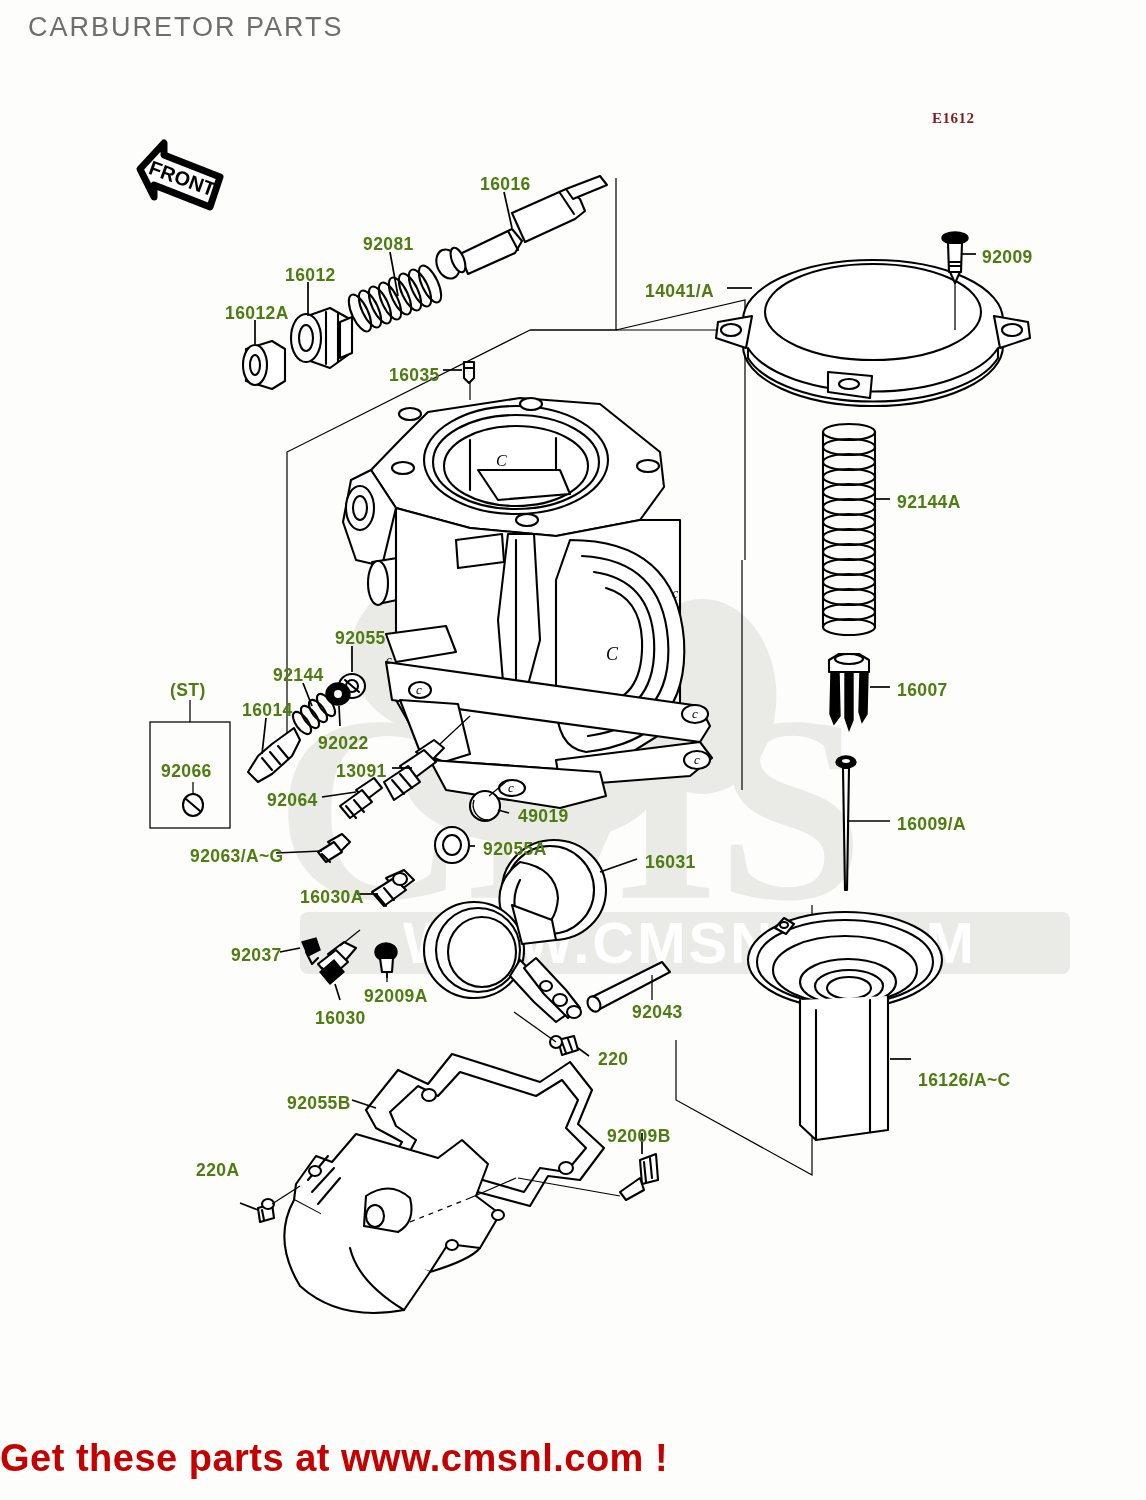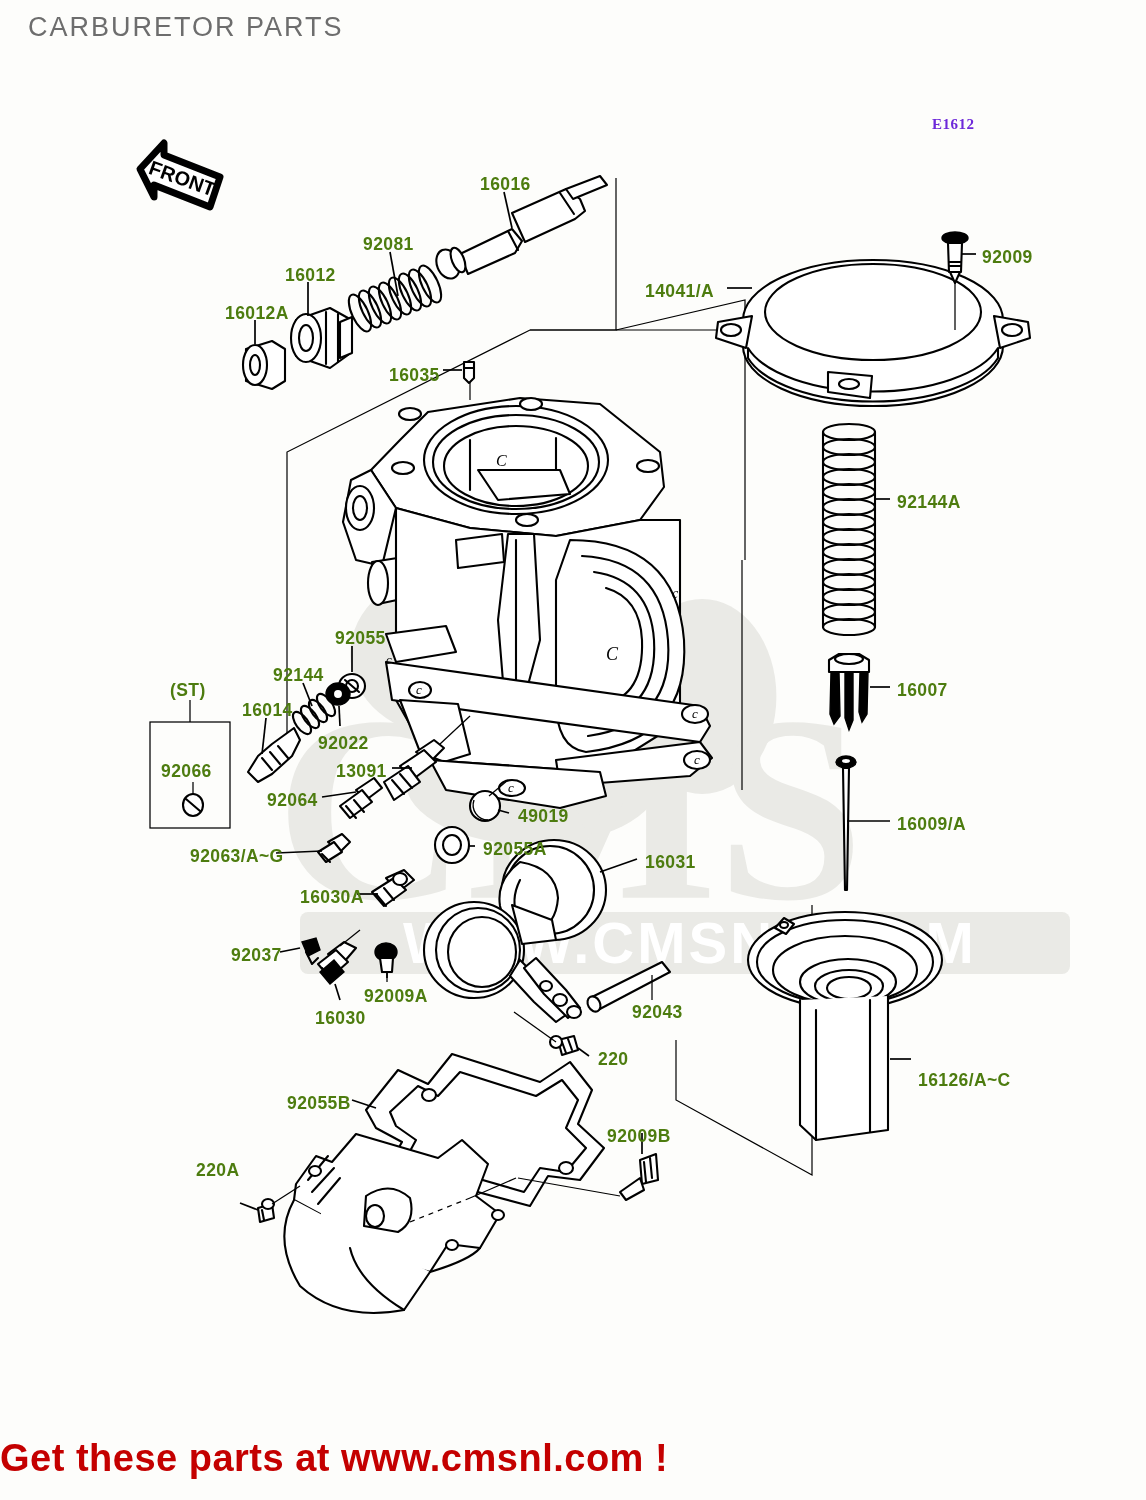--- a/index.html
+++ b/index.html
@@ -17,22 +17,22 @@
     position:absolute;left:28px;top:12px;
     font-size:27px;
     letter-spacing:2.0px;
     color:#6d6d6d;
     font-weight:400;
     white-space:nowrap;
   }
 
   
   .diagram-code{
-    position:absolute;left:932px;top:116px;
-    font-size:15px;font-weight:bold;color:#6d28d9;
+    position:absolute;left:932px;top:110px;
+    font-size:15px;font-weight:bold;color:#7f1d1d;
     font-family:"Liberation Serif", serif;
     letter-spacing:0.5px;
   }
 
   
   .footer-cta{
     position:absolute;left:0;top:1437px;width:1146px;
     text-align:left;
     color:#c40000;
     font-size:38px;

